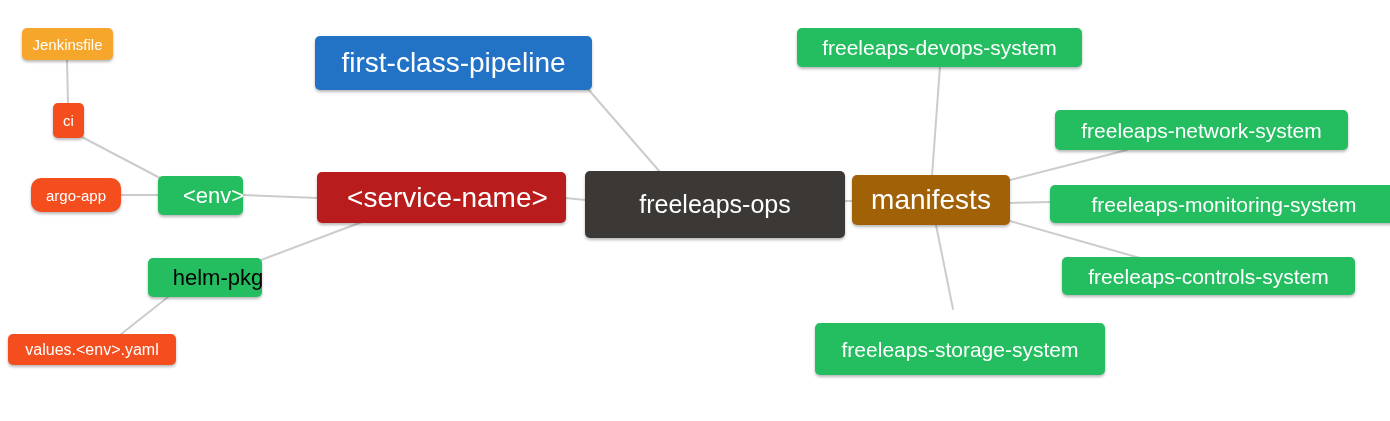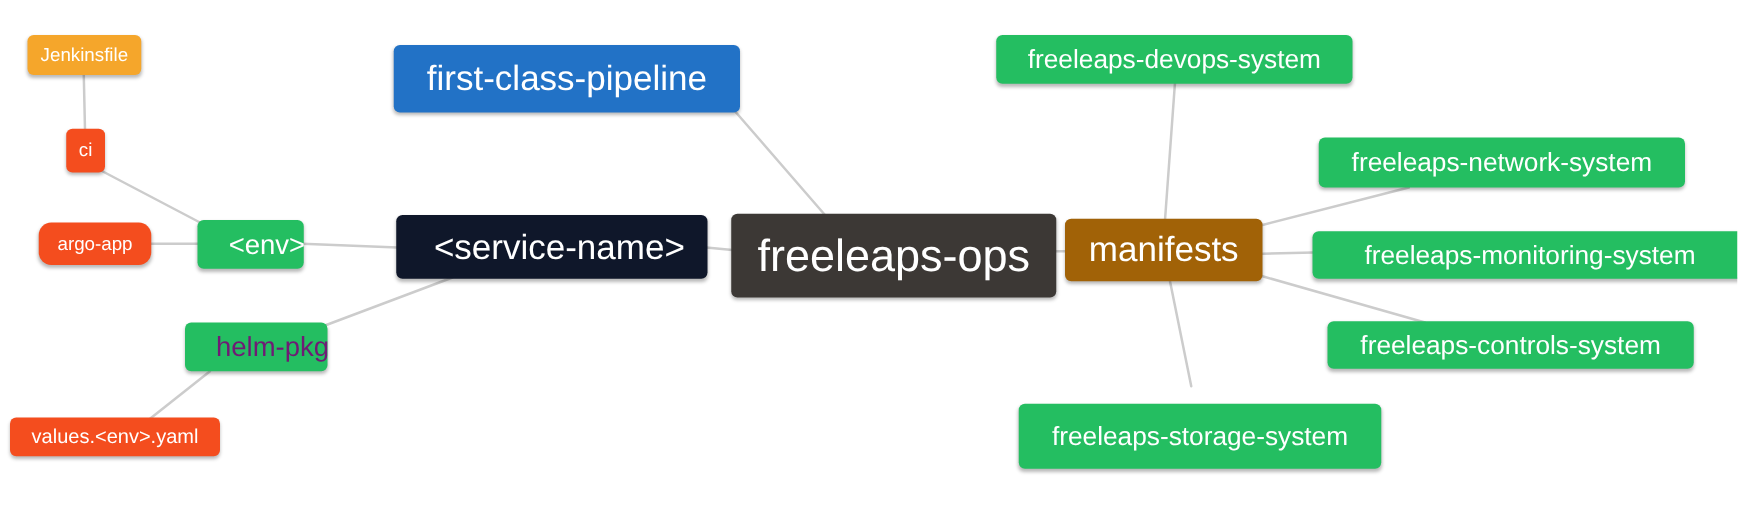--- a/index.html
+++ b/index.html
@@ -40,21 +40,21 @@
     white-space: nowrap;
     cursor: pointer;
     line-height: 1;
   }
 
   .sz-xs { font-size: 15px; }
   .sz-sm { font-size: 16px; }
   .sz-md { font-size: 21px; }
   .sz-env { font-size: 22px; padding-left: 26px; }
   .sz-lg { font-size: 28px; }
-  .sz-xl { font-size: 36px; }
+  .sz-xl { font-size: 25px; }
 
   
   #n-jenkinsfile      { left: 22px;   top: 28px;  width: 91px;  height: 32px; }
   #n-ci               { left: 53px;   top: 103px; width: 31px;  height: 35px; }
   #n-argo-app         { left: 31px;   top: 178px; width: 90px;  height: 34px; border-radius: 10px; }
   #n-env              { left: 158px;  top: 176px; width: 85px;  height: 39px; }
   #n-helm-pkg         { left: 148px;  top: 258px; width: 114px; height: 39px; }
   #n-values-env-yaml  { left: 8px;    top: 334px; width: 168px; height: 31px; }
   #n-first-class-pipeline { left: 315px; top: 36px;  width: 277px; height: 54px; }
   #n-service-name     { left: 317px;  top: 172px; width: 249px; height: 51px; }
@@ -85,24 +85,24 @@
     <line class="edge" x1="1010" y1="180" x2="1127" y2="150" style="stroke: rgb(204, 204, 204);"></line>
     <line class="edge" x1="1010" y1="203" x2="1051" y2="202" style="stroke: rgb(204, 204, 204);"></line>
     <line class="edge" x1="1010" y1="221" x2="1140" y2="258" style="stroke: rgb(204, 204, 204);"></line>
     <line class="edge" x1="936" y1="225" x2="953" y2="309" style="stroke: rgb(204, 204, 204);"></line>
   </svg>
 
   <div class="node sz-xs" id="n-jenkinsfile" style="background-color: rgb(245, 166, 43); color: rgb(255, 255, 255);">Jenkinsfile</div>
   <div class="node sz-xs" id="n-ci" style="background-color: rgb(244, 77, 30); color: rgb(255, 255, 255);">ci</div>
   <div class="node sz-xs" id="n-argo-app" style="background-color: rgb(244, 77, 30); color: rgb(255, 255, 255);">argo-app</div>
   <div class="node sz-env" id="n-env" style="background-color: rgb(36, 190, 97); color: rgb(255, 255, 255);">&lt;env&gt;</div>
-  <div class="node sz-env" id="n-helm-pkg" style="background-color: rgb(36, 190, 97); color: #701a75;">helm-pkg</div>
+  <div class="node sz-env" id="n-helm-pkg" style="background-color: rgb(36, 190, 97); color: #000000;">helm-pkg</div>
   <div class="node sz-sm" id="n-values-env-yaml" style="background-color: rgb(244, 77, 30); color: rgb(255, 255, 255);">values.&lt;env&gt;.yaml</div>
   <div class="node sz-lg" id="n-first-class-pipeline" style="background-color: rgb(34, 114, 198); color: rgb(255, 255, 255);">first-class-pipeline</div>
-  <div class="node sz-lg" id="n-service-name" style="background-color: #0f172a; color: rgb(255, 255, 255); padding-left: 12px;">&lt;service-name&gt;</div>
+  <div class="node sz-lg" id="n-service-name" style="background-color: #b91c1c; color: rgb(255, 255, 255); padding-left: 12px;">&lt;service-name&gt;</div>
   <div class="node sz-xl" id="n-freeleaps-ops" style="background-color: rgb(60, 56, 53); color: rgb(255, 255, 255);">freeleaps-ops</div>
   <div class="node sz-lg" id="n-manifests" style="background-color: #a16207; color: rgb(255, 255, 255);">manifests</div>
   <div class="node sz-md" id="n-network-system" style="background-color: rgb(36, 190, 97); color: rgb(255, 255, 255);">freeleaps-network-system</div>
   <div class="node sz-md" id="n-devops-system" style="background-color: rgb(36, 190, 97); color: rgb(255, 255, 255);">freeleaps-devops-system</div>
   <div class="node sz-md" id="n-monitoring-system" style="background-color: rgb(36, 190, 97); color: rgb(255, 255, 255);">freeleaps-monitoring-system</div>
   <div class="node sz-md" id="n-controls-system" style="background-color: rgb(36, 190, 97); color: rgb(255, 255, 255);">freeleaps-controls-system</div>
   <div class="node sz-md" id="n-storage-system" style="background-color: rgb(36, 190, 97); color: rgb(255, 255, 255);">freeleaps-storage-system</div>
 
 </div>
 

